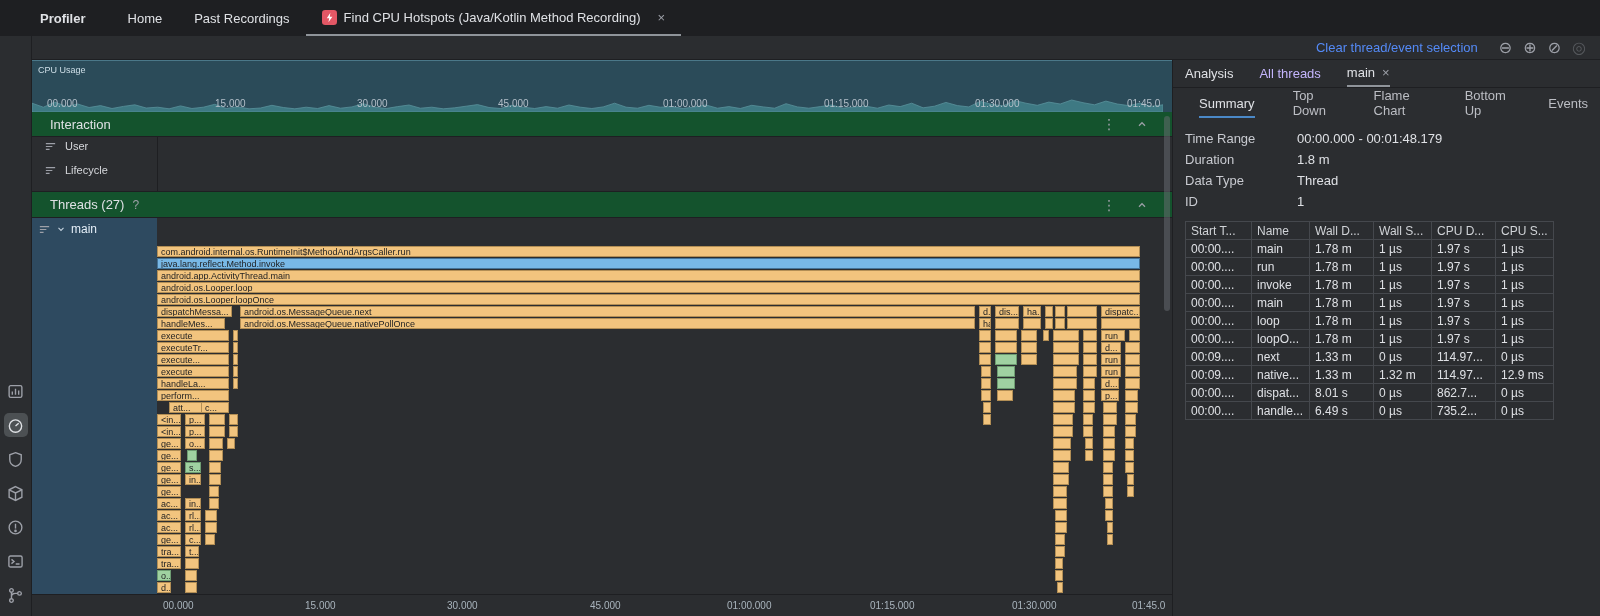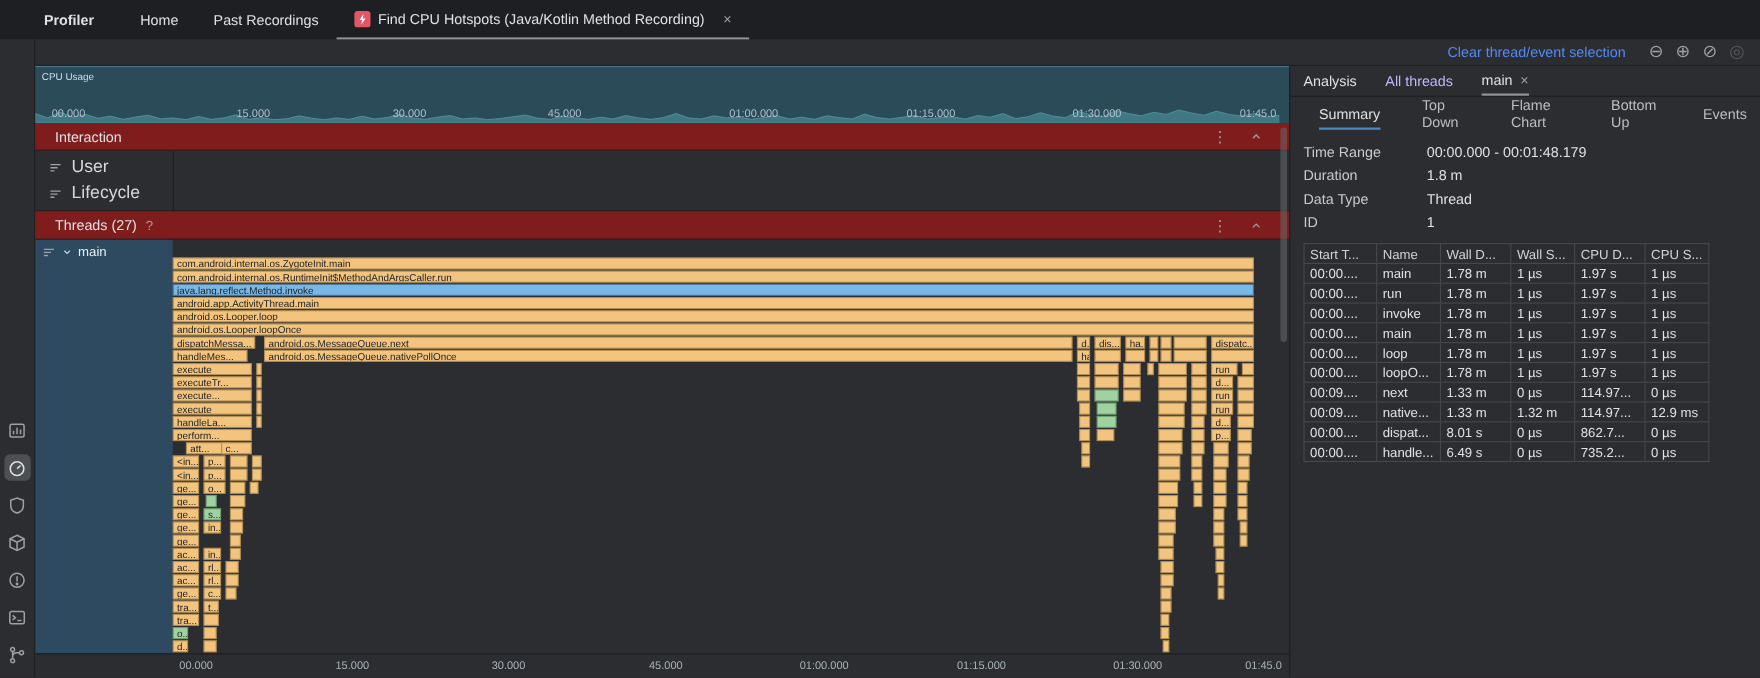--- a/index.html
+++ b/index.html
@@ -34,29 +34,29 @@
   .tool-btn.selected { background:#4c5053; color:#dfe1e5; }
 
   
   .main { position:absolute; left:32px; top:60px; width:1140px; bottom:0; overflow:hidden; }
 
   .cpu-chart { position:relative; height:52px; background:var(--cpu-chart-bg,#2b4b59); border-top:1px solid #4b7889; overflow:hidden; }
   .cpu-label { position:absolute; top:4px; left:6px; font-size:9px; color:#cfdfe8; }
   .tick { position:absolute; bottom:3px; font-size:10px; color:#b3bfc9; white-space:nowrap; }
   .sparkline { position:absolute; left:0; bottom:0; width:1131px; height:16px; }
 
-  .section-header { height:25px; display:flex; align-items:center; background:#7f1d1d; border-bottom:1px solid #1e1f22; padding:0 24px 0 18px; font-size:13px; color:#dfe1e5; }
+  .section-header { height:25px; display:flex; align-items:center; background:#14532d; border-bottom:1px solid #1e1f22; padding:0 24px 0 18px; font-size:13px; color:#dfe1e5; }
   .section-header.threads { height:27px; border-top:1px solid #1e1f22; }
   .hdr-icons { margin-left:auto; display:flex; gap:20px; align-items:center; color:#9da0a8; }
   .kebab { font-size:14px; letter-spacing:0; cursor:pointer; }
   .help { color:#9da0a8; margin-left:8px; font-size:12px; }
 
   .interaction-body { position:relative; height:54px; padding-top:3px; }
   .col-divider { position:absolute; left:125px; top:0; bottom:0; width:1px; background:#1e1f22; }
-  .int-row { height:24px; display:flex; align-items:center; gap:8px; padding-left:12px; color:#d6d8dc; font-size:16px; cursor:default; }
+  .int-row { height:24px; display:flex; align-items:flex-start; gap:8px; padding-left:12px; color:#d6d8dc; font-size:11px; cursor:default; }
   .int-row svg, .thread-row svg { color:#9da0a8; flex:0 0 auto; }
 
   .threads-body { position:relative; height:376px; background:#2b2d30; overflow:hidden; }
   .thread-sidebar { position:absolute; left:0; top:0; bottom:0; width:125px; background:var(--thread-sidebar-bg,#2e4a60); }
   .thread-row { display:flex; align-items:center; gap:5px; padding:4px 4px 0 6px; color:#e4eef7; font-size:12px; }
   .flame { position:absolute; left:125px; top:16px; width:1006px; height:360px; }
   .seg { position:absolute; height:11px; font-size:9px; line-height:10px; color:#1d1e20; padding-left:3px; overflow:hidden; white-space:nowrap; border:1px solid rgba(60,42,10,.35); cursor:pointer; }
   .seg.o { background:var(--flame-orange,#f2c47e); }
   .seg.g { background:var(--flame-green,#9fd1a1); border-color:rgba(20,60,25,.35); }
   .seg.b { background:var(--flame-selected,#78b8e6); border-color:rgba(18,48,74,.5); }
@@ -223,21 +223,20 @@
         <svg width="13" height="13" viewBox="0 0 14 14" fill="none" stroke="currentColor" stroke-width="1.3">
             <path d="M2 4h10M2 7h7M2 10h4"></path>
           </svg>
         <svg width="10" height="10" viewBox="0 0 14 14" fill="none" stroke="#c6d4e0" stroke-width="1.5">
             <path d="M3.5 5.5 7 9l3.5-3.5"></path>
           </svg>
         <span>main</span>
       </div>
     </div>
     <div class="flame">
-        <div class="seg o" style="left: 0px; top: 0px; width: 983px;">com.android.internal.os.ZygoteInit.main</div>
         <div class="seg o" style="left: 0px; top: 12px; width: 983px;">com.android.internal.os.RuntimeInit$MethodAndArgsCaller.run</div>
         <div class="seg b" style="left: 0px; top: 24px; width: 983px;">java.lang.reflect.Method.invoke</div>
         <div class="seg o" style="left: 0px; top: 36px; width: 983px;">android.app.ActivityThread.main</div>
         <div class="seg o" style="left: 0px; top: 48px; width: 983px;">android.os.Looper.loop</div>
         <div class="seg o" style="left: 0px; top: 60px; width: 983px;">android.os.Looper.loopOnce</div>
         <div class="seg o" style="left: 0px; top: 72px; width: 75px;">dispatchMessa...</div>
         <div class="seg o" style="left: 83px; top: 72px; width: 735px;">android.os.MessageQueue.next</div>
         <div class="seg o" style="left: 822px; top: 72px; width: 12px;">d...</div>
         <div class="seg o" style="left: 838px; top: 72px; width: 24px;">dis...</div>
         <div class="seg o" style="left: 866px; top: 72px; width: 18px;">ha...</div>

